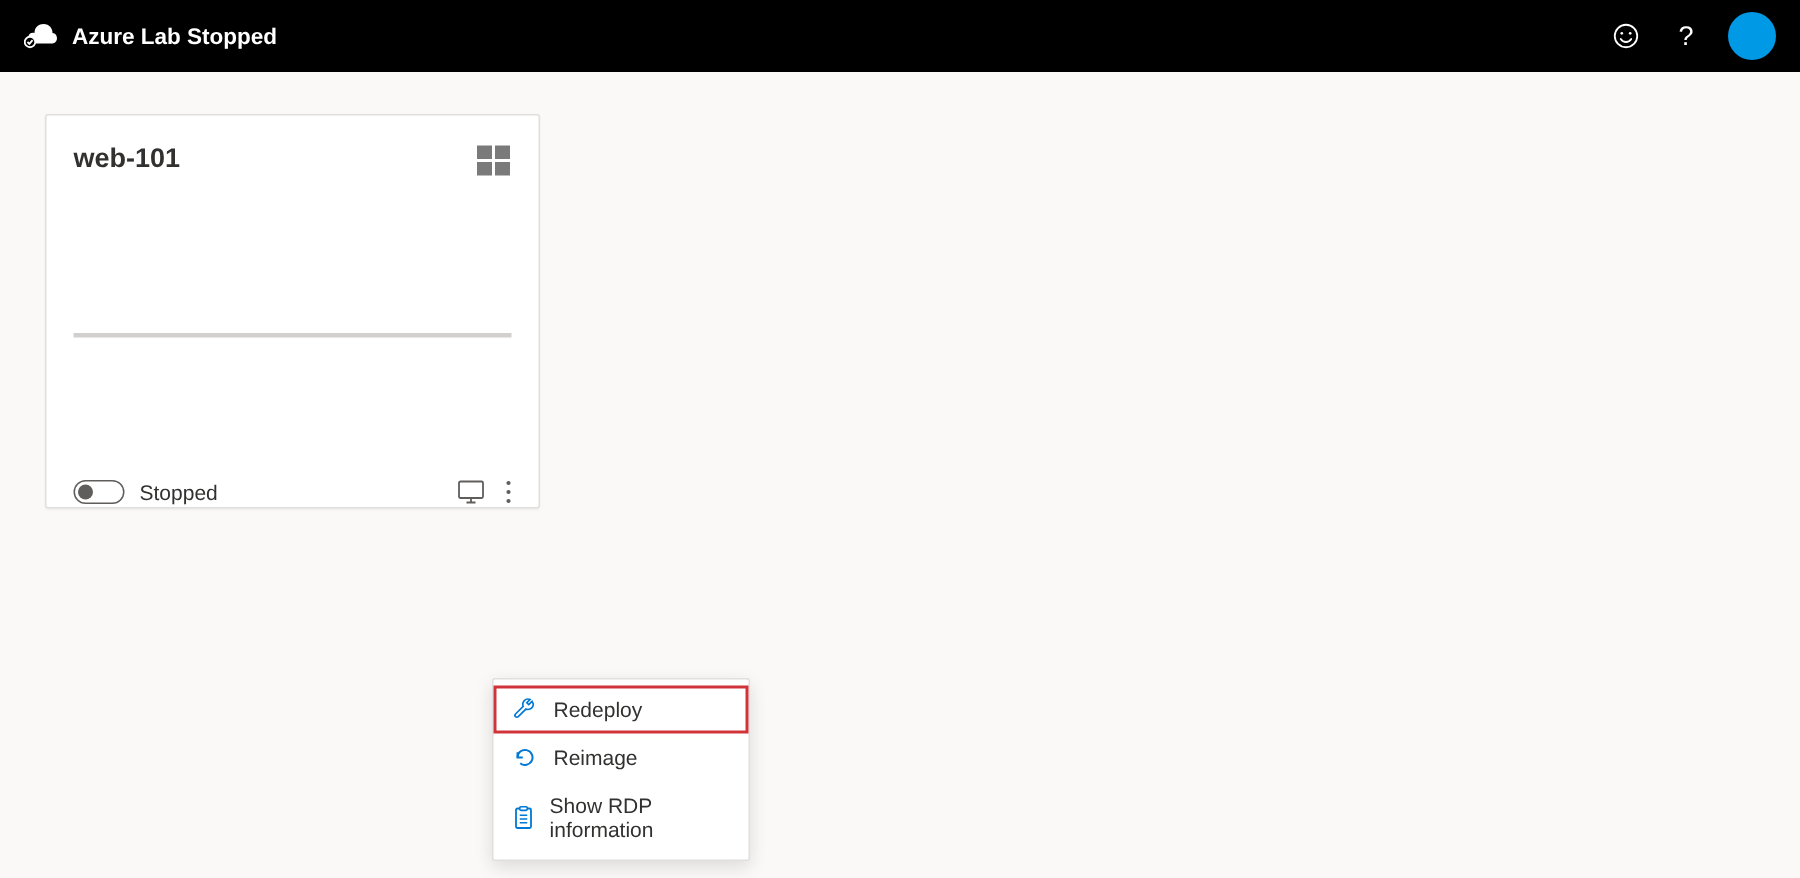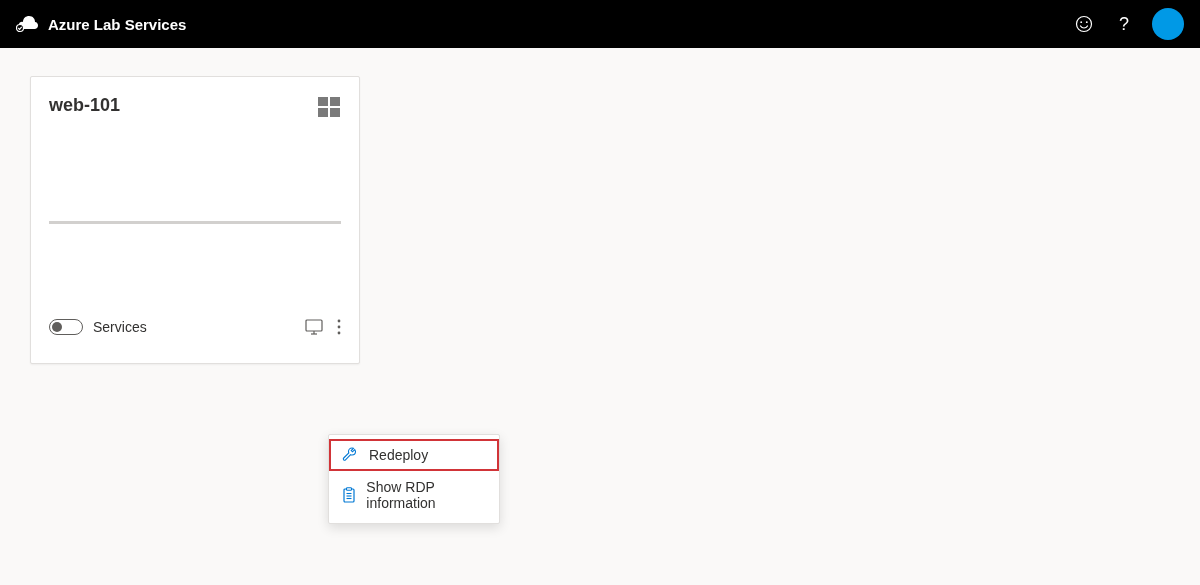--- a/index.html
+++ b/index.html
@@ -49,21 +49,21 @@
     font-weight: 400;
     color: #323130;
     margin-bottom: 24px;
   }
 
   .vm-card {
     width: 330px;
     background: #fff;
     border: 1px solid #e1dfdd;
     border-radius: 2px;
-    padding: 18px 18px 28px 18px;
+    padding: 18px 18px 2px 18px;
     box-shadow: 0 1px 2px rgba(0,0,0,0.05);
     position: relative;
   }
   .vm-header {
     display: flex;
     align-items: flex-start;
     justify-content: space-between;
   }
   .vm-name {
     font-size: 18px;
@@ -111,21 +111,21 @@
   .footer-icons {
     display: flex;
     align-items: center;
     gap: 14px;
     color: #605e5c;
   }
   .icon-btn { cursor: pointer; display:flex; align-items:center; }
 
   .context-menu {
     position: absolute;
-    top: 434px;
+    top: 452px;
     left: 328px;
     width: 172px;
     background: #fff;
     border: 1px solid #e1dfdd;
     box-shadow: 0 4px 12px rgba(0,0,0,0.12);
     border-radius: 2px;
     padding: 4px 0;
   }
   .menu-item {
     display: flex;
@@ -147,21 +147,21 @@
 
 <div class="topbar">
   <div class="brand">
     <span class="brand-icon">
       <svg width="22" height="18" viewBox="0 0 22 18" fill="none">
         <path d="M7 7 C7 3 10 1 13 1 C17 1 19 4 19 7 C21 7 22 9 22 10.5 C22 12.5 20.5 14 18.5 14 H8 C5 14 3 12 3 9.5 C3 7.5 5 6.5 7 7 Z" fill="#fff"></path>
         <circle cx="4" cy="13" r="3.5" fill="#000" stroke="#fff" stroke-width="1.2"></circle>
         <path d="M2.3 13 L3.6 14.3 L5.7 11.8" stroke="#fff" stroke-width="1.2" fill="none"></path>
       </svg>
     </span>
-    <span>Azure Lab Services</span>
+    <span>Azure Lab Stopped</span>
   </div>
   <div class="spacer"></div>
   <div class="hdr-btn">
     <svg width="18" height="18" viewBox="0 0 18 18">
       <circle cx="9" cy="9" r="7.5" stroke="#fff" stroke-width="1.2" fill="none"></circle>
       <circle cx="6.2" cy="7.2" r="0.9" fill="#fff"></circle>
       <circle cx="11.8" cy="7.2" r="0.9" fill="#fff"></circle>
       <path d="M5.5 11 C6.5 12.6 8 13 9 13 C10 13 11.5 12.6 12.5 11" stroke="#fff" stroke-width="1.2" fill="none" stroke-linecap="round"></path>
     </svg>
   </div>
@@ -183,21 +183,21 @@
           <rect x="1" y="13" width="10" height="9" fill="#7a7a7a"></rect>
           <rect x="13" y="13" width="10" height="9" fill="#7a7a7a"></rect>
         </svg>
       </div>
     </div>
     <div class="vm-body"></div>
     <div class="progress-bar"></div>
 
     <div class="vm-footer">
       <div class="toggle"></div>
-      <div class="status-text">Services</div>
+      <div class="status-text">Stopped</div>
       <div class="footer-icons">
         <div class="icon-btn">
           <svg width="18" height="16" viewBox="0 0 18 16">
             <rect x="1" y="1" width="16" height="11" rx="1" stroke="#605e5c" stroke-width="1.2" fill="none"></rect>
             <line x1="6" y1="15" x2="12" y2="15" stroke="#605e5c" stroke-width="1.2"></line>
             <line x1="9" y1="12" x2="9" y2="15" stroke="#605e5c" stroke-width="1.2"></line>
           </svg>
         </div>
         <div class="icon-btn">
           <svg width="4" height="16" viewBox="0 0 4 16">
@@ -215,20 +215,29 @@
   <div class="menu-item highlighted">
     <span class="menu-icon">
       <svg width="16" height="16" viewBox="0 0 16 16">
         <path d="M13.5 4.5 C13.5 6.4 12 8 10 8 C9.5 8 9 7.9 8.6 7.7 L3.5 12.8 C3 13.3 2.2 13.3 1.7 12.8 C1.2 12.3 1.2 11.5 1.7 11 L6.8 5.9 C6.6 5.5 6.5 5 6.5 4.5 C6.5 2.6 8 1 10 1 C10.5 1 11 1.1 11.4 1.3 L9.2 3.5 L10.5 4.8 L12.7 2.6 C12.9 3 13.5 3.9 13.5 4.5 Z" stroke="#0078d4" stroke-width="1.1" fill="none"></path>
       </svg>
     </span>
     <span>Redeploy</span>
   </div>
   <div class="menu-item">
     <span class="menu-icon">
+      <svg width="16" height="16" viewBox="0 0 16 16">
+        <path d="M3 8 A5 5 0 1 1 4.8 11.8" stroke="#0078d4" stroke-width="1.3" fill="none"></path>
+        <path d="M3 4.5 L3 8 L6.5 8" stroke="#0078d4" stroke-width="1.3" fill="none"></path>
+      </svg>
+    </span>
+    <span>Reimage</span>
+  </div>
+  <div class="menu-item">
+    <span class="menu-icon">
       <svg width="14" height="16" viewBox="0 0 14 16">
         <rect x="2" y="2" width="10" height="13" rx="1" stroke="#0078d4" stroke-width="1.2" fill="none"></rect>
         <rect x="4.5" y="0.8" width="5" height="2.4" rx="0.8" stroke="#0078d4" stroke-width="1.1" fill="#fff"></rect>
         <line x1="4.5" y1="6.5" x2="9.5" y2="6.5" stroke="#0078d4" stroke-width="1.1"></line>
         <line x1="4.5" y1="9" x2="9.5" y2="9" stroke="#0078d4" stroke-width="1.1"></line>
         <line x1="4.5" y1="11.5" x2="9.5" y2="11.5" stroke="#0078d4" stroke-width="1.1"></line>
       </svg>
     </span>
     <span>Show RDP information</span>
   </div>

